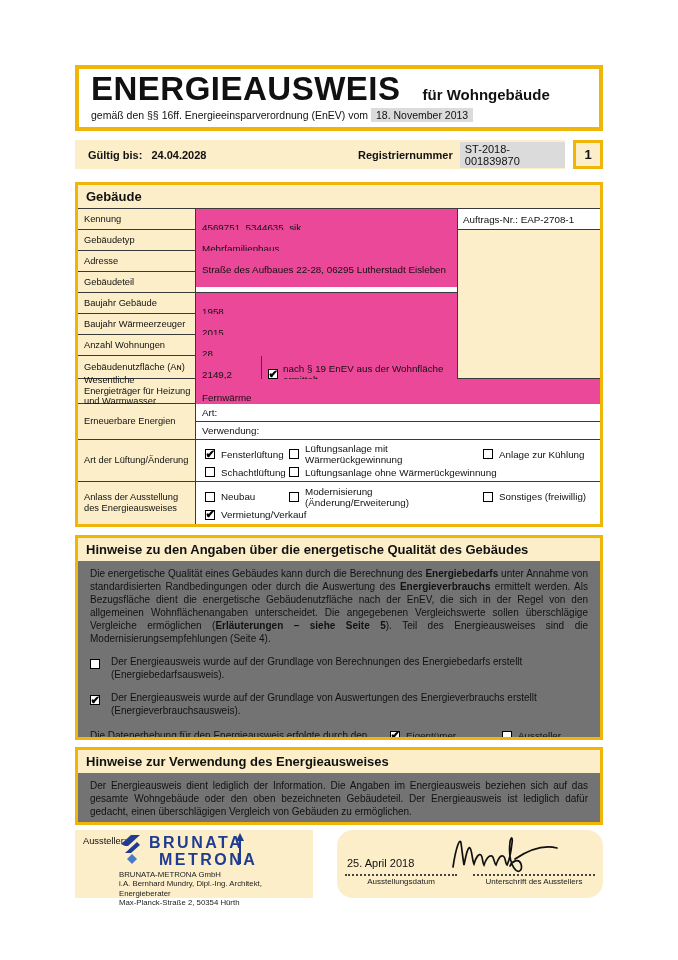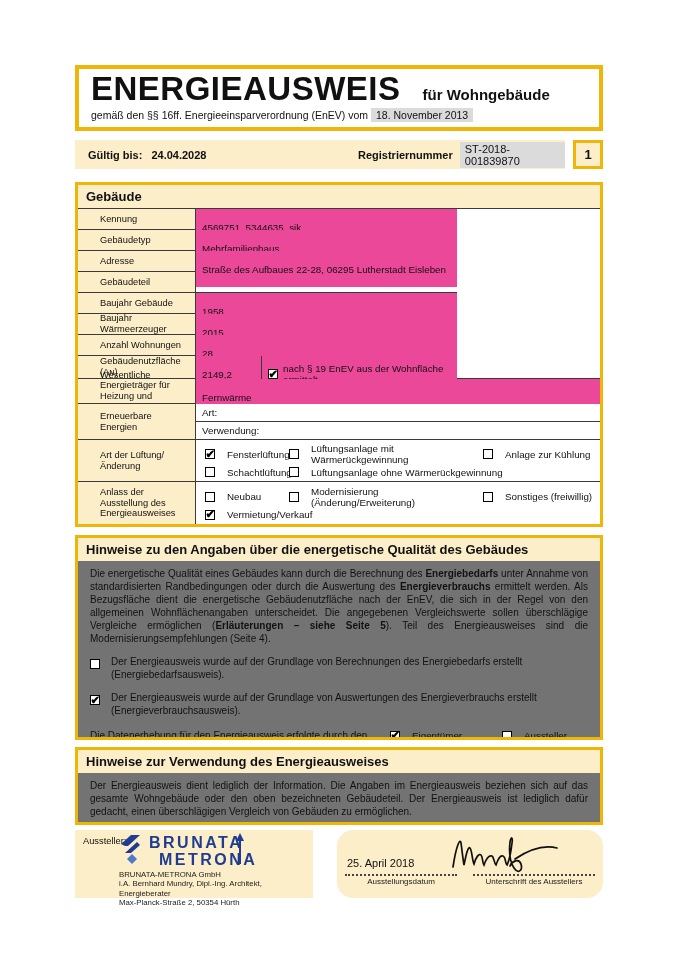--- a/index.html
+++ b/index.html
@@ -38,39 +38,39 @@
   
   .section { position:absolute; left:75px; width:528px; border:3px solid #EFB509; background:#737373; overflow:hidden; }
   .sec-title { background:#FBEEC8; font-size:13px; font-weight:bold; padding:4px 8px 4px 8px; }
 
   
   .geb { top:182px; height:345px; background:#FBEEC8; }
   .gtable { border-top:1px solid #3a3a3a; background:#fff; }
   .trow { display:flex; border-bottom:1px solid #3a3a3a; }
   .lcell {
     width:118px; flex:none; background:#FBEEC8; border-right:1px solid #3a3a3a;
-    font-size:9.3px; display:flex; align-items:center; padding:1px 4px 1px 22px; line-height:1.15;
+    font-size:9.3px; display:flex; align-items:center; padding:1px 4px 1px 6px; line-height:1.15;
   }
   .vcell { flex:1; font-size:9.8px; display:flex; align-items:center; padding:18px 6px; background:#ec4899; }
   .upper { display:flex; }
   .upper-left { width:379px; flex:none; }
   .upper-right { width:143px; flex:none; border-left:1px solid #3a3a3a; display:flex; flex-direction:column; }
   .auftrag-cell { height:21px; border-bottom:1px solid #3a3a3a; background:#fff; font-size:9.8px; display:flex; align-items:center; padding:1px 5px; }
   .right-fill { flex:1; background:#FBEEC8; }
   .h21 { height:21px; } .h22 { height:22px; } .h26 { height:26px; }
   .h36 { height:36px; } .h42 { height:42px; }
   .noborder { border-bottom:none; }
   .num-cell { width:66px; flex:none; border-right:1px solid #3a3a3a; }
   .cb-inline { display:flex; align-items:center; gap:5px; }
   .subrows { flex:1; display:flex; flex-direction:column; }
   .subrow { flex:1; display:flex; align-items:center; padding:1px 6px; font-size:9.8px; background:#fff; }
   .subrow.first { border-bottom:1px solid #3a3a3a; }
   .optzone { flex:1; background:#fff; display:flex; flex-direction:column; justify-content:space-evenly; padding:2px 0 2px 9px; }
   .optline { display:flex; align-items:center; }
-  .opt { display:flex; align-items:center; gap:12px; font-size:9.8px; }
+  .opt { display:flex; align-items:center; gap:6px; font-size:9.8px; }
   .w84 { width:84px; flex:none; } .w186 { width:186px; flex:none; }
 
   
   .cb {
     display:inline-block; width:10px; height:10px; border:1px solid #000;
     background:#fff; position:relative; flex:none;
   }
   .cb.checked::after {
     content:"\2714"; position:absolute; left:-0.5px; top:-3.5px;
     font-size:11.5px; font-weight:bold; color:#000;
@@ -164,20 +164,24 @@
             <div class="vcell">28</div>
           </div>
           <div class="trow h22 noborder">
             <div class="lcell">Gebäudenutzfläche (Aɴ)</div>
             <div class="vcell num-cell">2149,2</div>
             <div class="vcell cb-inline">
               <span class="cb checked"></span>
               <span>nach § 19 EnEV aus der Wohnfläche ermittelt</span>
             </div>
           </div>
+        </div>
+        <div class="upper-right">
+          <div class="auftrag-cell">Auftrags-Nr.: EAP-2708-1</div>
+          <div class="right-fill"></div>
         </div>
       </div>
 
       <div class="trow h26" style="border-top:1px solid #3a3a3a;">
         <div class="lcell">Wesentliche Energieträger für Heizung und Warmwasser</div>
         <div class="vcell">Fernwärme</div>
       </div>
 
       <div class="trow h36">
         <div class="lcell">Erneuerbare Energien</div>

